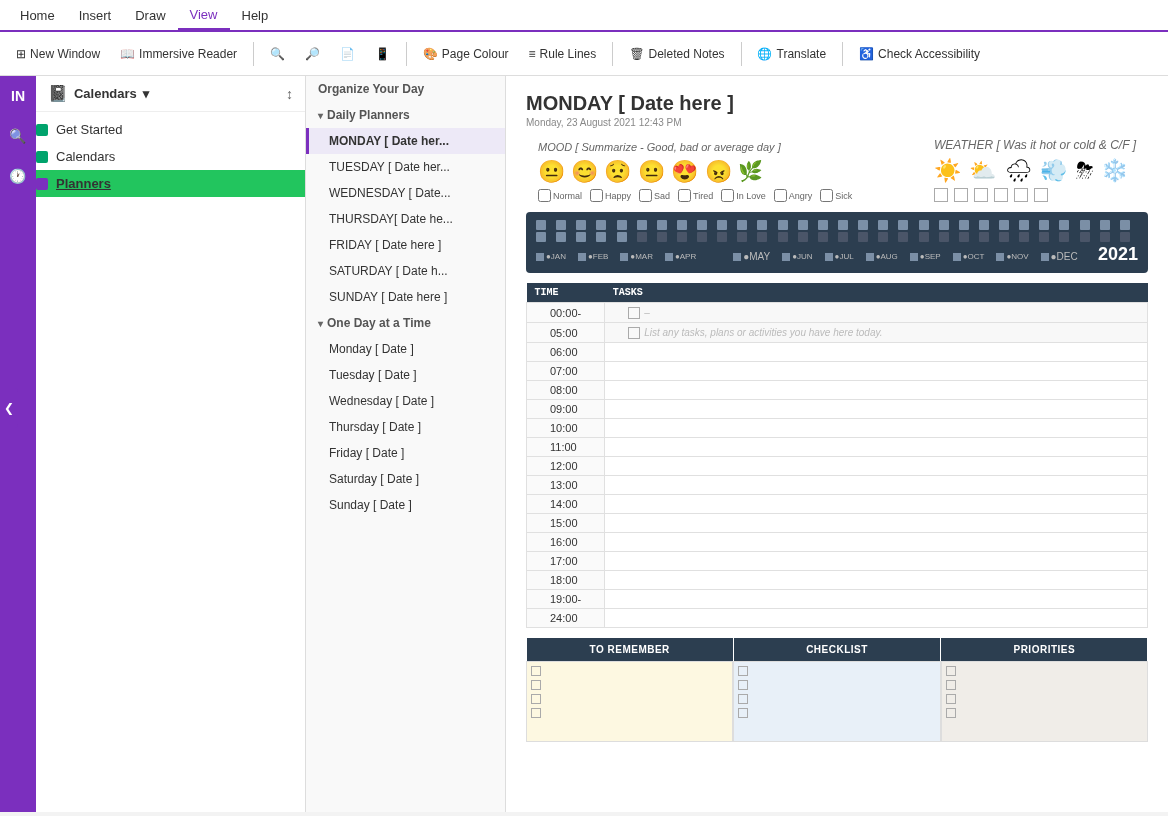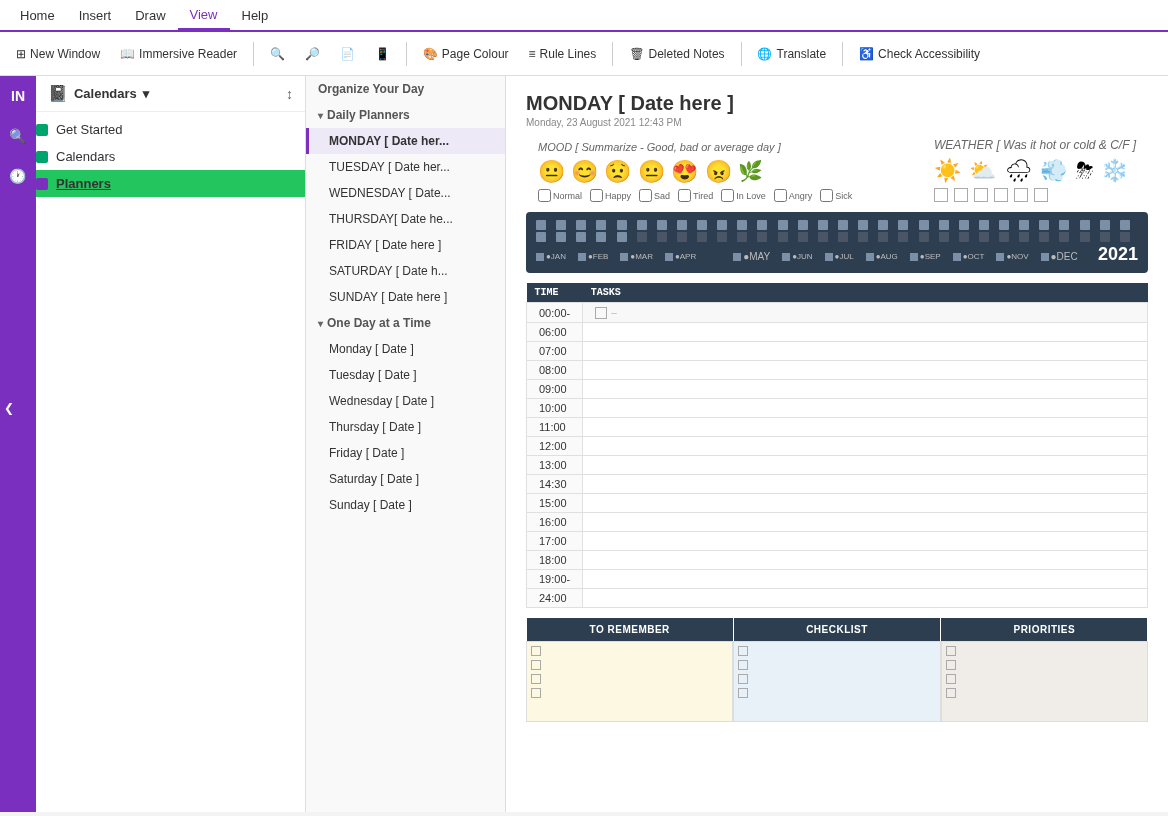--- a/index.html
+++ b/index.html
@@ -113,21 +113,21 @@
     .month-dot { width: 8px; height: 8px; background: #7b8fa6; display: inline-block; }
     .tracker-year { font-size: 18px; font-weight: bold; color: #fff; float: right; margin-top: -4px; }
 
     
     .schedule-table { width: 100%; border-collapse: collapse; margin: 10px 0; }
     .schedule-table th {
       background: #2c3e50; color: #fff; padding: 4px 8px;
       font-size: 10px; text-align: left; text-transform: uppercase; font-family: Liberation Mono, monospace;
     }
     .schedule-table td {
-      border: 1px solid #e0e0e0; padding: 3px 12px; font-size: 11px; color: #333; height: 16px;
+      border: 1px solid #e0e0e0; padding: 3px 23px; font-size: 11px; color: #333; height: 16px;
     }
     .time-cell { font-size: 10px; color: #666; width: 50px; background: #fafafa; }
     .task-cell { background: #fff; }
     .task-cell.first-task { background: #f8f8f8; }
     .task-hint { font-size: 10px; color: #bbb; font-style: italic; }
 
     
     .bottom-section { display: flex; gap: 0; margin-top: 10px; width: 100%; }
     .bottom-table { flex: 1; border-collapse: collapse; }
     .bottom-table th {
@@ -420,20 +420,24 @@
           <th>TIME</th>
           <th>TASKS</th>
         </tr>
       </thead>
       <tbody id="schedule-body">
           <tr>
             <td class="time-cell">00:00-</td>
             <td class="task-cell first-task"><span style="display:inline-block;width:12px;height:12px;border:1px solid #aaa;vertical-align:middle;margin-right:4px;"></span><span style="font-size:10px;color:#bbb;">–</span></td>
           </tr>
           <tr>
+            <td class="time-cell">05:00</td>
+            <td class="task-cell first-task"><span style="display:inline-block;width:12px;height:12px;border:1px solid #aaa;vertical-align:middle;margin-right:4px;"></span><span class="task-hint">List any tasks, plans or activities you have here today.</span></td>
+          </tr>
+          <tr>
             <td class="time-cell">06:00</td>
             <td class="task-cell"></td>
           </tr>
           <tr>
             <td class="time-cell">07:00</td>
             <td class="task-cell"></td>
           </tr>
           <tr>
             <td class="time-cell">08:00</td>
             <td class="task-cell"></td>
@@ -452,21 +456,21 @@
           </tr>
           <tr>
             <td class="time-cell">12:00</td>
             <td class="task-cell"></td>
           </tr>
           <tr>
             <td class="time-cell">13:00</td>
             <td class="task-cell"></td>
           </tr>
           <tr>
-            <td class="time-cell">14:30</td>
+            <td class="time-cell">14:00</td>
             <td class="task-cell"></td>
           </tr>
           <tr>
             <td class="time-cell">15:00</td>
             <td class="task-cell"></td>
           </tr>
           <tr>
             <td class="time-cell">16:00</td>
             <td class="task-cell"></td>
           </tr>

